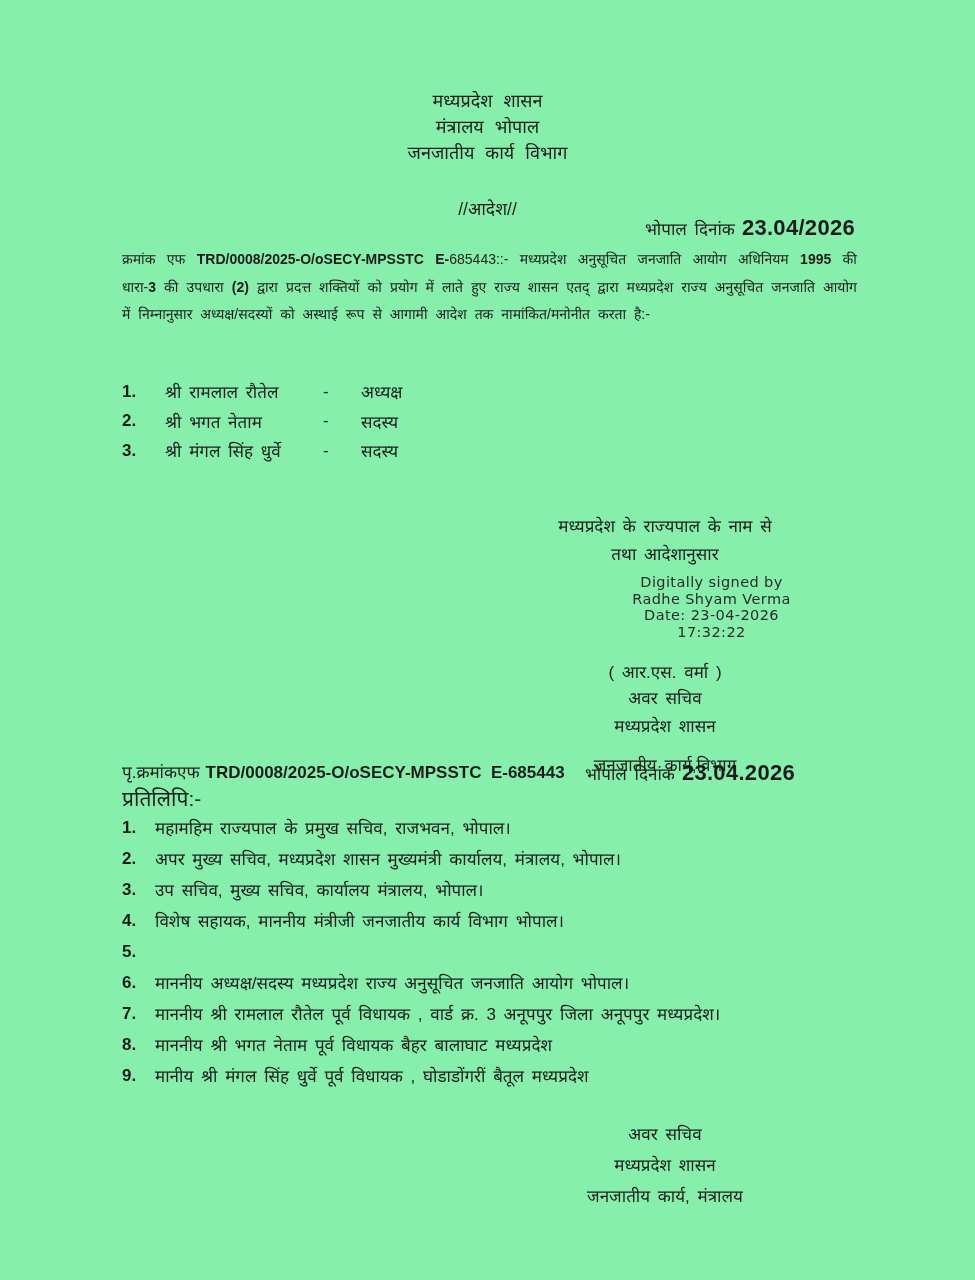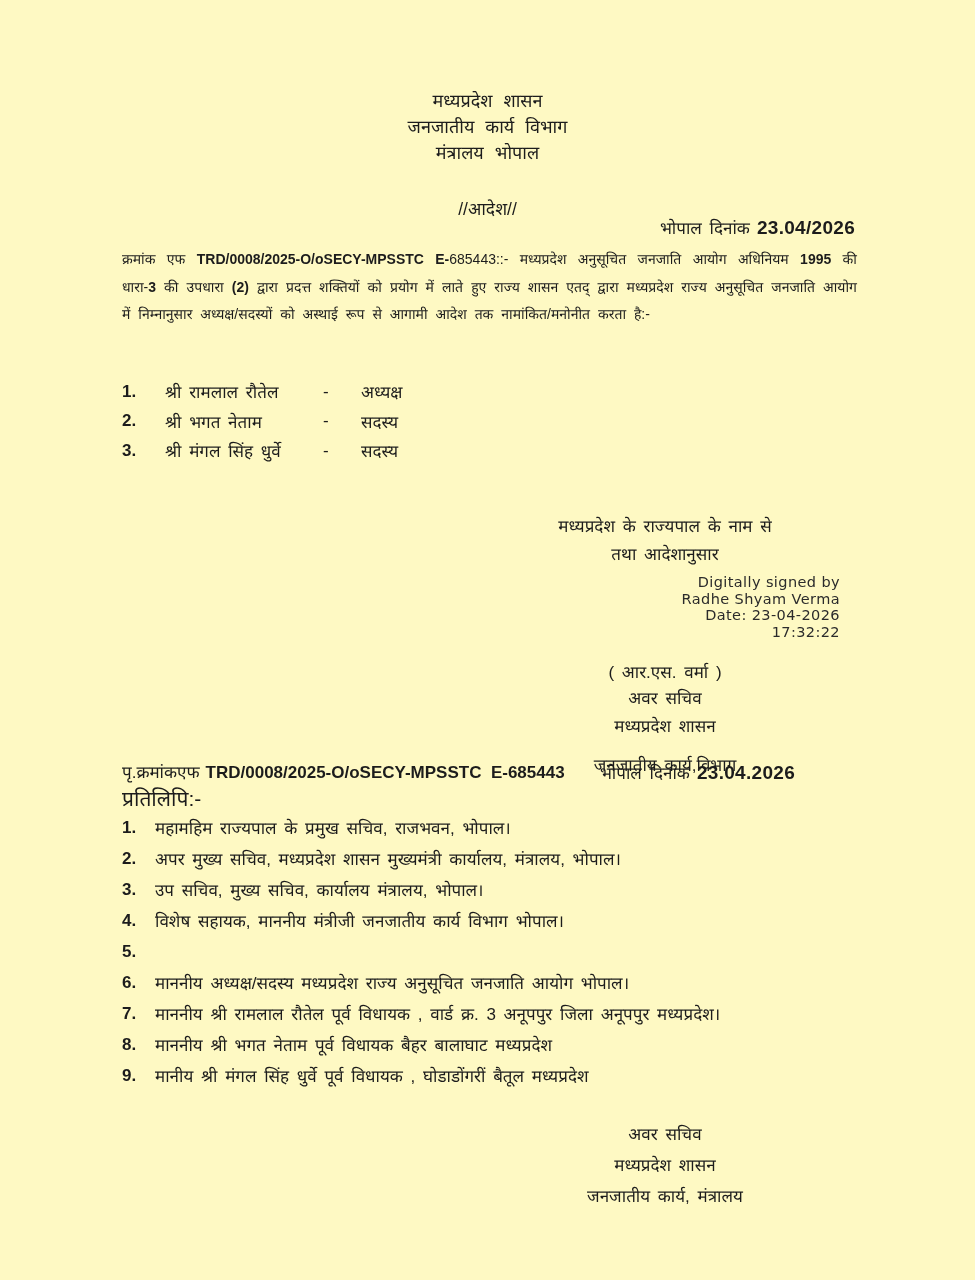--- a/index.html
+++ b/index.html
@@ -1,41 +1,41 @@
 <!DOCTYPE html>
 <html lang="hi"><head>
 <meta charset="utf-8">
 <style>
   * { margin:0; padding:0; box-sizing:border-box; }
   html,body { background:#ffffff; }
   .page {
-    position:relative; width:975px; height:1280px; background:#fef9c3;
+    position:relative; width:975px; height:1280px; background:#86efac;
     color:#1c1c1c; font-family:"Liberation Sans","DejaVu Sans",sans-serif;
     overflow:hidden; word-spacing:3px;
   }
   .b { font-weight:bold; }
   .letterhead { position:absolute; top:88px; left:0; width:100%; text-align:center;
     font-size:18px; line-height:26px; word-spacing:6px; }
   .order-heading { position:absolute; top:197px; left:0; width:100%; text-align:center;
     font-size:17.5px; line-height:24px; }
   .issue-date { position:absolute; top:215px; left:122px; width:733px; text-align:right;
     font-size:17px; line-height:26px; }
-  .date-big { font-size:19px; font-weight:bold; margin-left:7px; letter-spacing:0.3px; }
+  .date-big { font-size:22px; font-weight:bold; margin-left:7px; letter-spacing:0.3px; }
   .order-para { position:absolute; top:246px; left:122px; width:735px;
     font-size:14px; line-height:27.5px; text-align:justify; word-spacing:4px; }
   .members { position:absolute; top:377px; left:122px; width:520px; font-size:17px; }
   .member-row { display:flex; height:29.5px; align-items:center; }
   .member-num { width:43px; font-weight:bold; }
   .member-name { width:158px; }
   .member-dash { width:38px; }
   .signoff { position:absolute; top:514px; left:490px; width:350px; text-align:center;
     font-size:17px; }
   .so-l1 { line-height:26px; }
   .so-l2 { line-height:26px; margin-top:2px; }
-  .dsig { margin:6px 0 8px 93px; text-align:right; font-family:"DejaVu Sans",sans-serif;
+  .dsig { margin:6px 0 8px 93px; text-align:center; font-family:"DejaVu Sans",sans-serif;
     font-size:14.5px; line-height:16.5px; letter-spacing:0.4px; color:#2b2b2b; word-spacing:0; }
   .so-name { margin-top:20px; line-height:25px; }
   .so-desig { margin-top:1px; line-height:25px; }
   .so-govt { margin-top:3px; line-height:25px; }
   .so-dept { margin-top:14px; line-height:25px; }
   .endorsement { position:absolute; top:760px; left:122px; width:735px;
     display:flex; justify-content:space-between; padding-right:62px;
     font-size:17px; line-height:26px; }
   .endorsement .ref { font-weight:bold; white-space:pre; margin-left:6px; word-spacing:0; }
   .copy-label { position:absolute; top:787px; left:122px; font-size:21px; line-height:24px; }
@@ -45,22 +45,22 @@
   .footer { position:absolute; top:1119px; left:490px; width:350px; text-align:center;
     font-size:17px; line-height:31px; }
 </style>
 </head>
 <body>
 
 <div class="page">
 
   <div class="letterhead">
     <div>मध्यप्रदेश शासन</div>
+    <div>मंत्रालय भोपाल</div>
     <div>जनजातीय कार्य विभाग</div>
-    <div>मंत्रालय भोपाल</div>
   </div>
 
   <div class="order-heading">//आदेश//</div>
 
   <div class="issue-date">
     <span>भोपाल दिनांक</span><span class="date-big">23.04/2026</span>
   </div>
 
   <p class="order-para"><span>क्रमांक एफ </span><span class="b">TRD/0008/2025-O/oSECY-MPSSTC E-</span><span>685443::- </span><span>मध्यप्रदेश अनुसूचित जनजाति आयोग अधिनियम </span><span class="b">1995</span><span> की धारा-</span><span class="b">3</span><span> की उपधारा </span><span class="b">(2)</span><span> द्वारा प्रदत्त शक्तियों को प्रयोग में लाते हुए राज्य शासन एतद् द्वारा मध्यप्रदेश राज्य अनुसूचित जनजाति आयोग में निम्नानुसार अध्यक्ष/सदस्यों को अस्थाई रूप से आगामी आदेश तक नामांकित/मनोनीत करता है:-</span></p>
 

